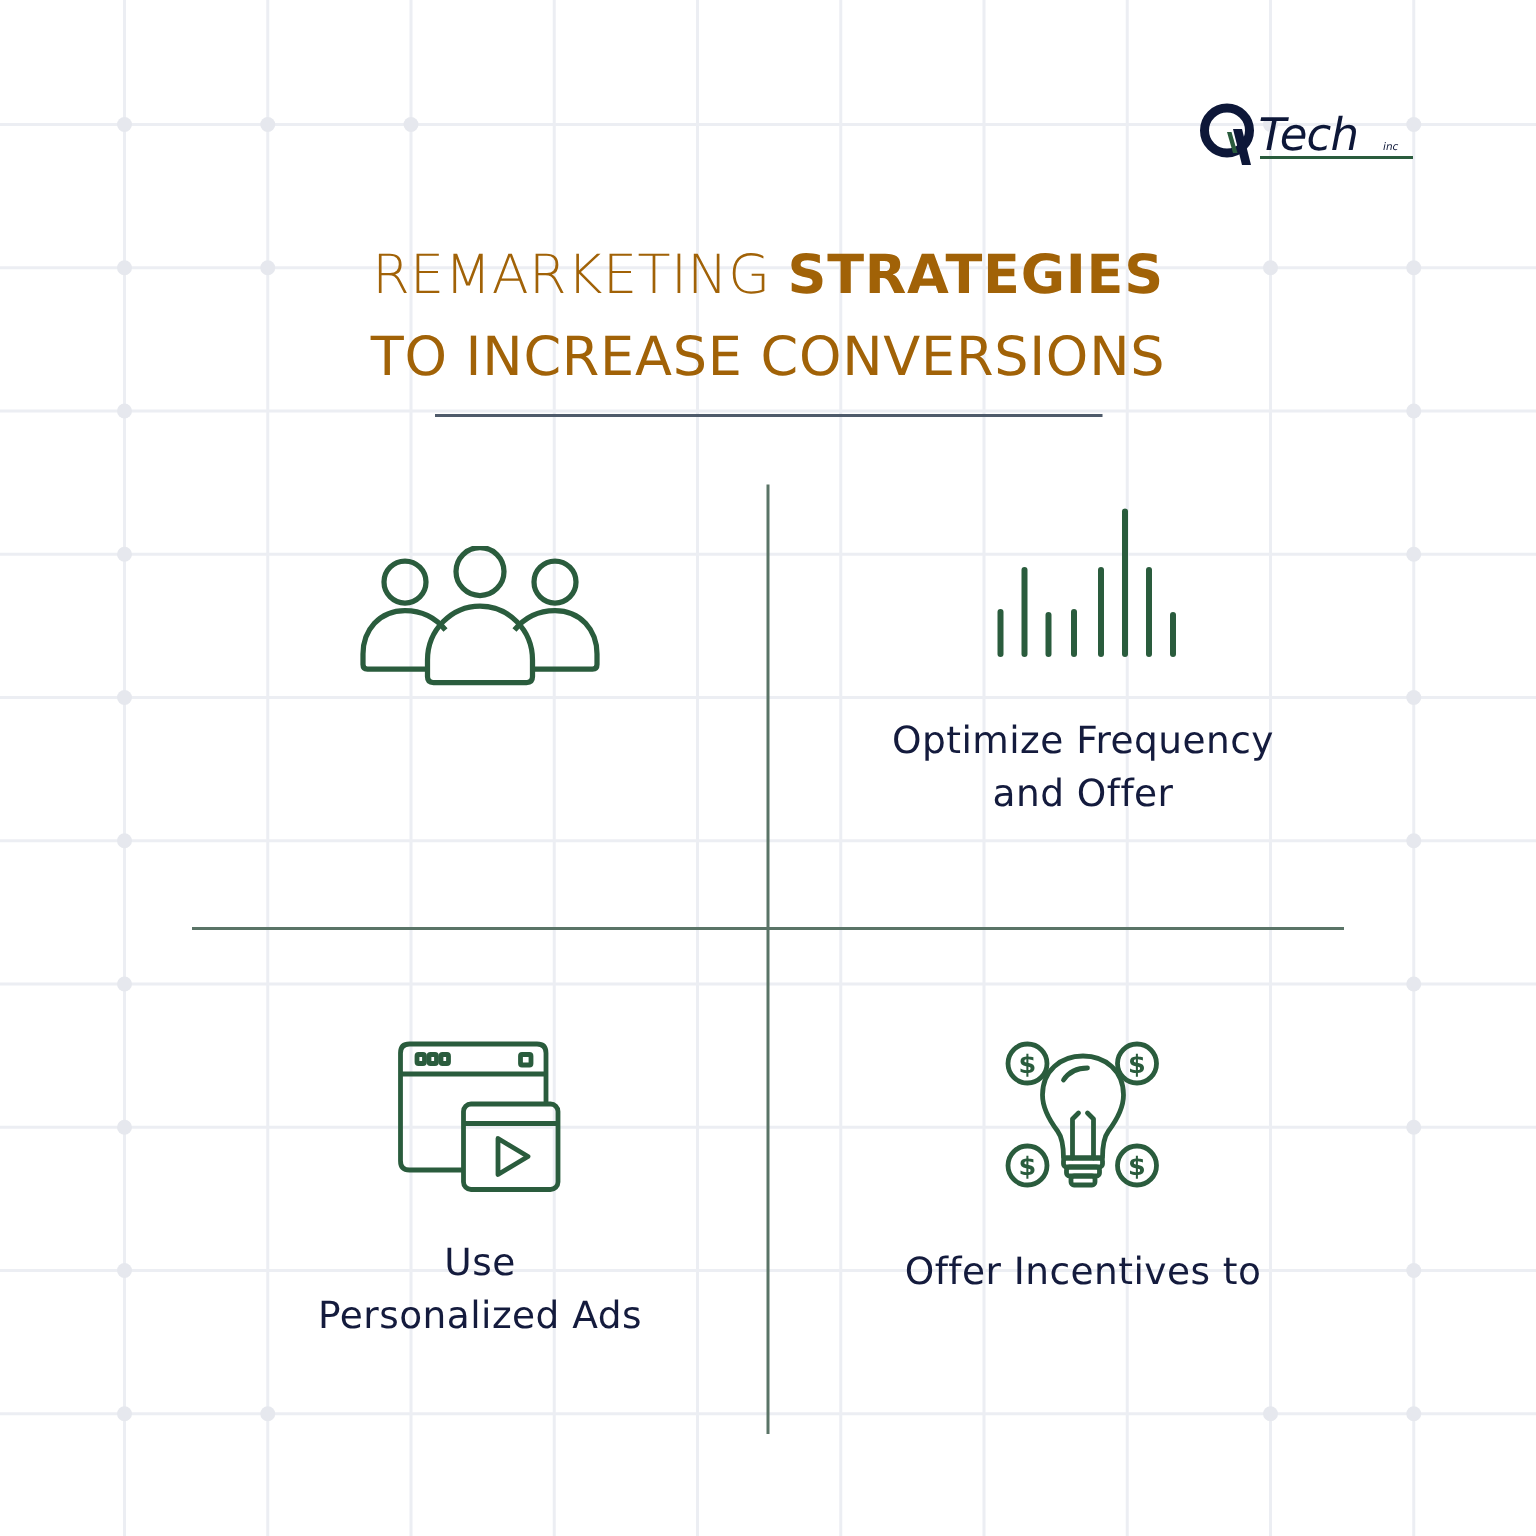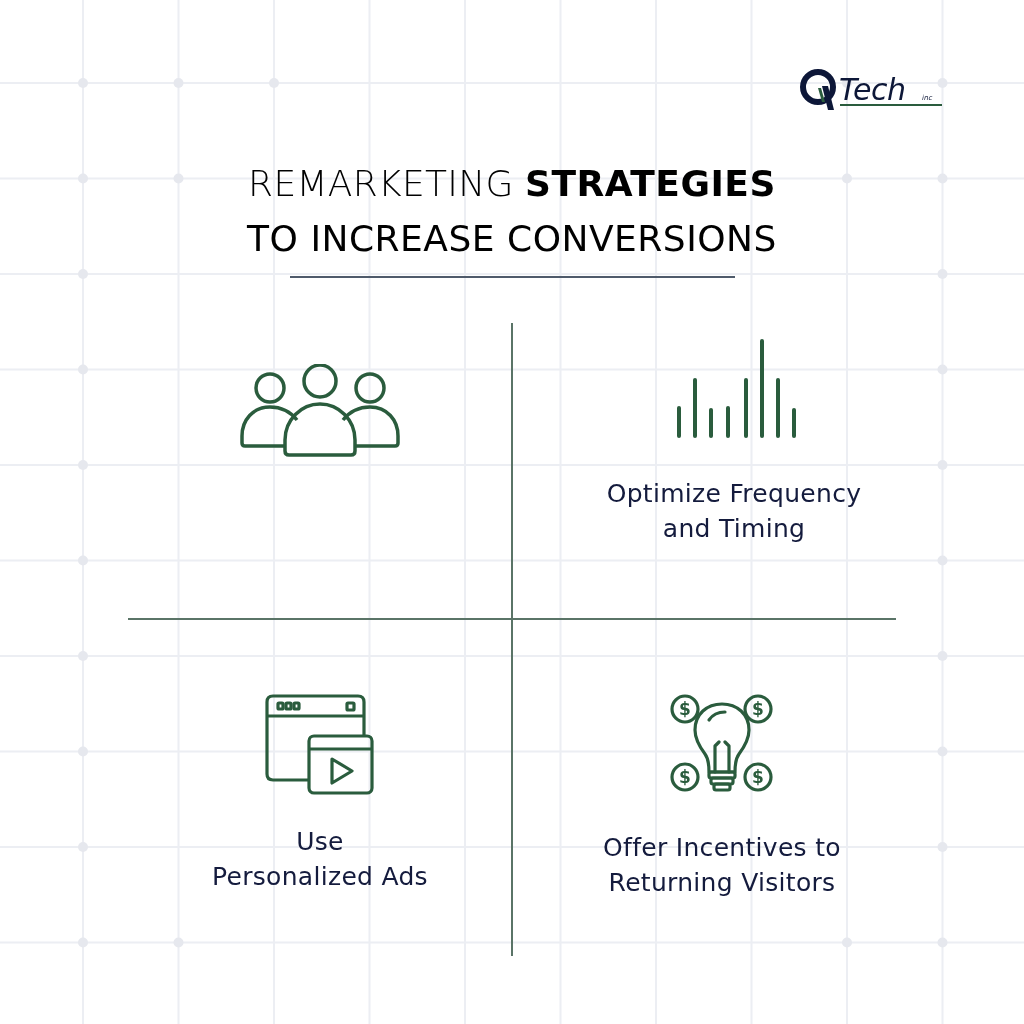--- a/index.html
+++ b/index.html
@@ -6,38 +6,38 @@
   body {
     width: 1024px; height: 1024px; position: relative; overflow: hidden;
     background: #ffffff;
     font-family: "Liberation Sans", "DejaVu Sans", sans-serif;
     color: #0f1a3a;
   }
   .bg-grid { position: absolute; inset: 0; z-index: 0; }
   .logo { position: absolute; left: 798px; top: 64px; width: 150px; height: 52px; z-index: 2; font-style: italic; }
   .title {
     position: absolute; left: 0; top: 160px; width: 1024px; text-align: center; z-index: 2;
-    color: #000000; letter-spacing: 0.5px;
+    color: #a16207; letter-spacing: 0.5px;
   }
   .title .line1 { font-size: 39px; line-height: 46px; }
   .title .light { font-weight: 300; font-family: "DejaVu Sans", sans-serif; font-size: 36px; letter-spacing: 0.3px; }
   .title .bold { font-weight: 700; font-family: "DejaVu Sans", sans-serif; font-size: 36px; }
   .title .line2 { font-weight: 400; font-family: "DejaVu Sans", sans-serif; font-size: 36px; line-height: 60px; margin-top: 2px; }
   .title-rule { position: absolute; left: 290px; top: 276px; width: 445px; height: 2px; background: #4f5b6b; z-index: 2; }
   .divider-v { position: absolute; left: 511px; top: 323px; width: 2px; height: 633px; background: #5a7467; z-index: 2; }
   .divider-h { position: absolute; left: 128px; top: 618px; width: 768px; height: 2px; background: #5a7467; z-index: 2; }
   .quad { position: absolute; z-index: 2; text-align: center; }
   .quad svg { display: block; margin: 0 auto; }
   .quad .label {
     font-family: "DejaVu Sans", sans-serif; font-size: 25px; line-height: 35px; color: #141b3d;
     letter-spacing: 0.3px;
   }
   #q1 { left: 128px; width: 384px; top: 364px; }
   #q1 .label { margin-top: 30px; }
-  #q2 { left: 488px; width: 420px; top: 338px; padding-left: 36px; }
+  #q2 { left: 512px; width: 420px; top: 338px; }
   #q2 .label { margin-top: 36px; }
   #q3 { left: 128px; width: 384px; top: 692px; }
   #q3 .label { margin-top: 28px; }
   #q4 { left: 512px; width: 420px; top: 692px; }
   #q4 .label { margin-top: 32px; }
 </style>
 </head>
 <body>
 
 <svg class="bg-grid" width="1024" height="1024" viewBox="0 0 1024 1024">
@@ -138,21 +138,21 @@
       <line x1="40" y1="72" x2="40" y2="98"></line>
       <line x1="57" y1="70" x2="57" y2="98"></line>
       <line x1="75" y1="42" x2="75" y2="98"></line>
       <line x1="91" y1="3" x2="91" y2="98"></line>
       <line x1="107" y1="42" x2="107" y2="98"></line>
       <line x1="123" y1="72" x2="123" y2="98"></line>
     </g>
   </svg>
   <div class="label">
     <div>Optimize Frequency</div>
-    <div>and Timing</div>
+    <div>and Offer</div>
   </div>
 </div>
 
 <div class="quad" id="q3">
   <svg width="110" height="104" viewBox="0 0 110 104">
     <g fill="none" stroke="#2a5c3d" stroke-width="3.2" stroke-linejoin="round">
       <path d="M44 88 L 8 88 Q 2 88 2 82 L 2 10 Q 2 4 8 4 L 93 4 Q 99 4 99 10 L 99 44"></path>
       <line x1="2" y1="24" x2="99" y2="24"></line>
       <rect x="13" y="11" width="5" height="6" rx="1"></rect>
       <rect x="21" y="11" width="5" height="6" rx="1"></rect>
@@ -186,15 +186,14 @@
     </g>
     <g font-family="DejaVu Sans, sans-serif" font-size="17" font-weight="bold" fill="#2a5c3d" text-anchor="middle">
       <text x="16" y="23">$</text>
       <text x="89" y="23">$</text>
       <text x="16" y="91">$</text>
       <text x="89" y="91">$</text>
     </g>
   </svg>
   <div class="label">
     <div>Offer Incentives to</div>
-    <div>Returning Visitors</div>
   </div>
 </div>
 
 </body></html>

